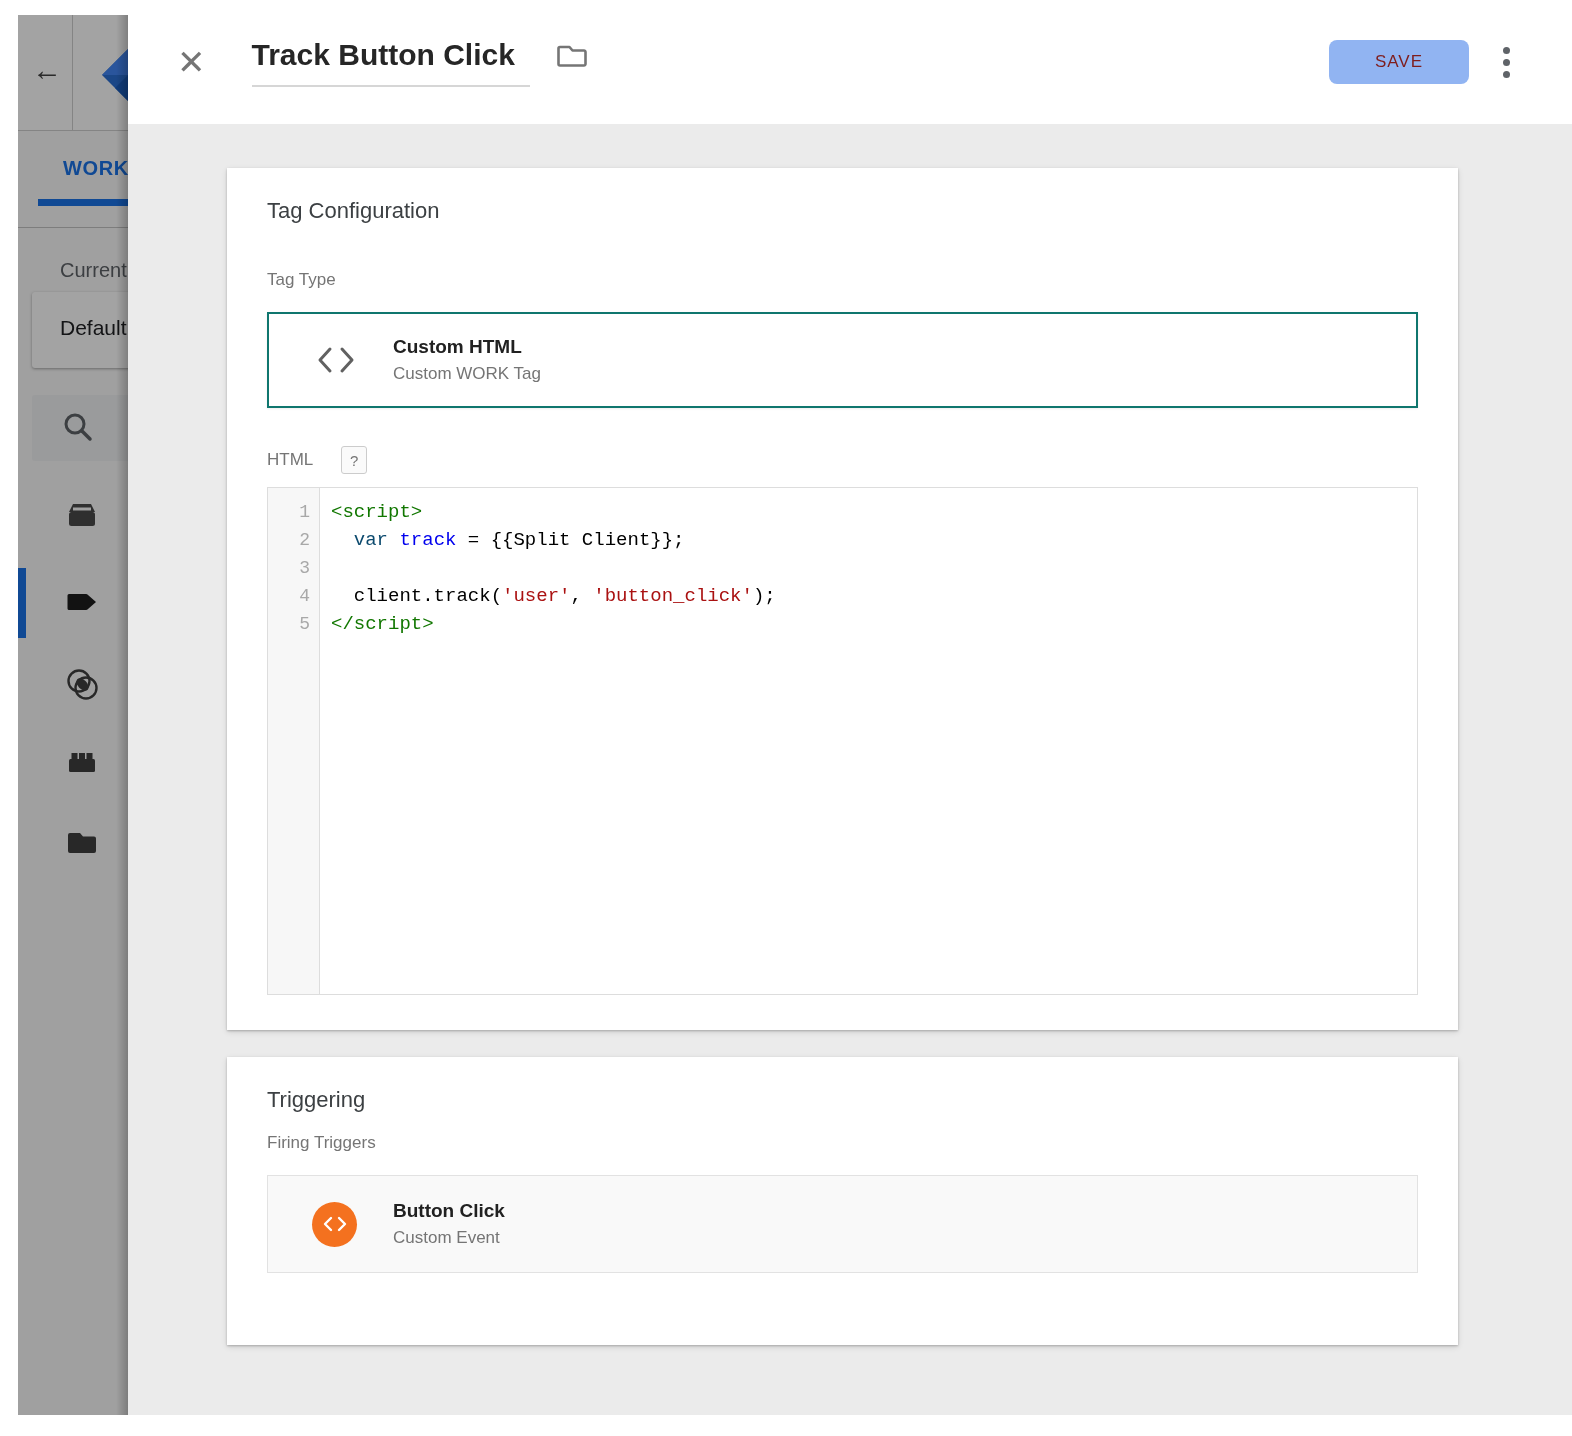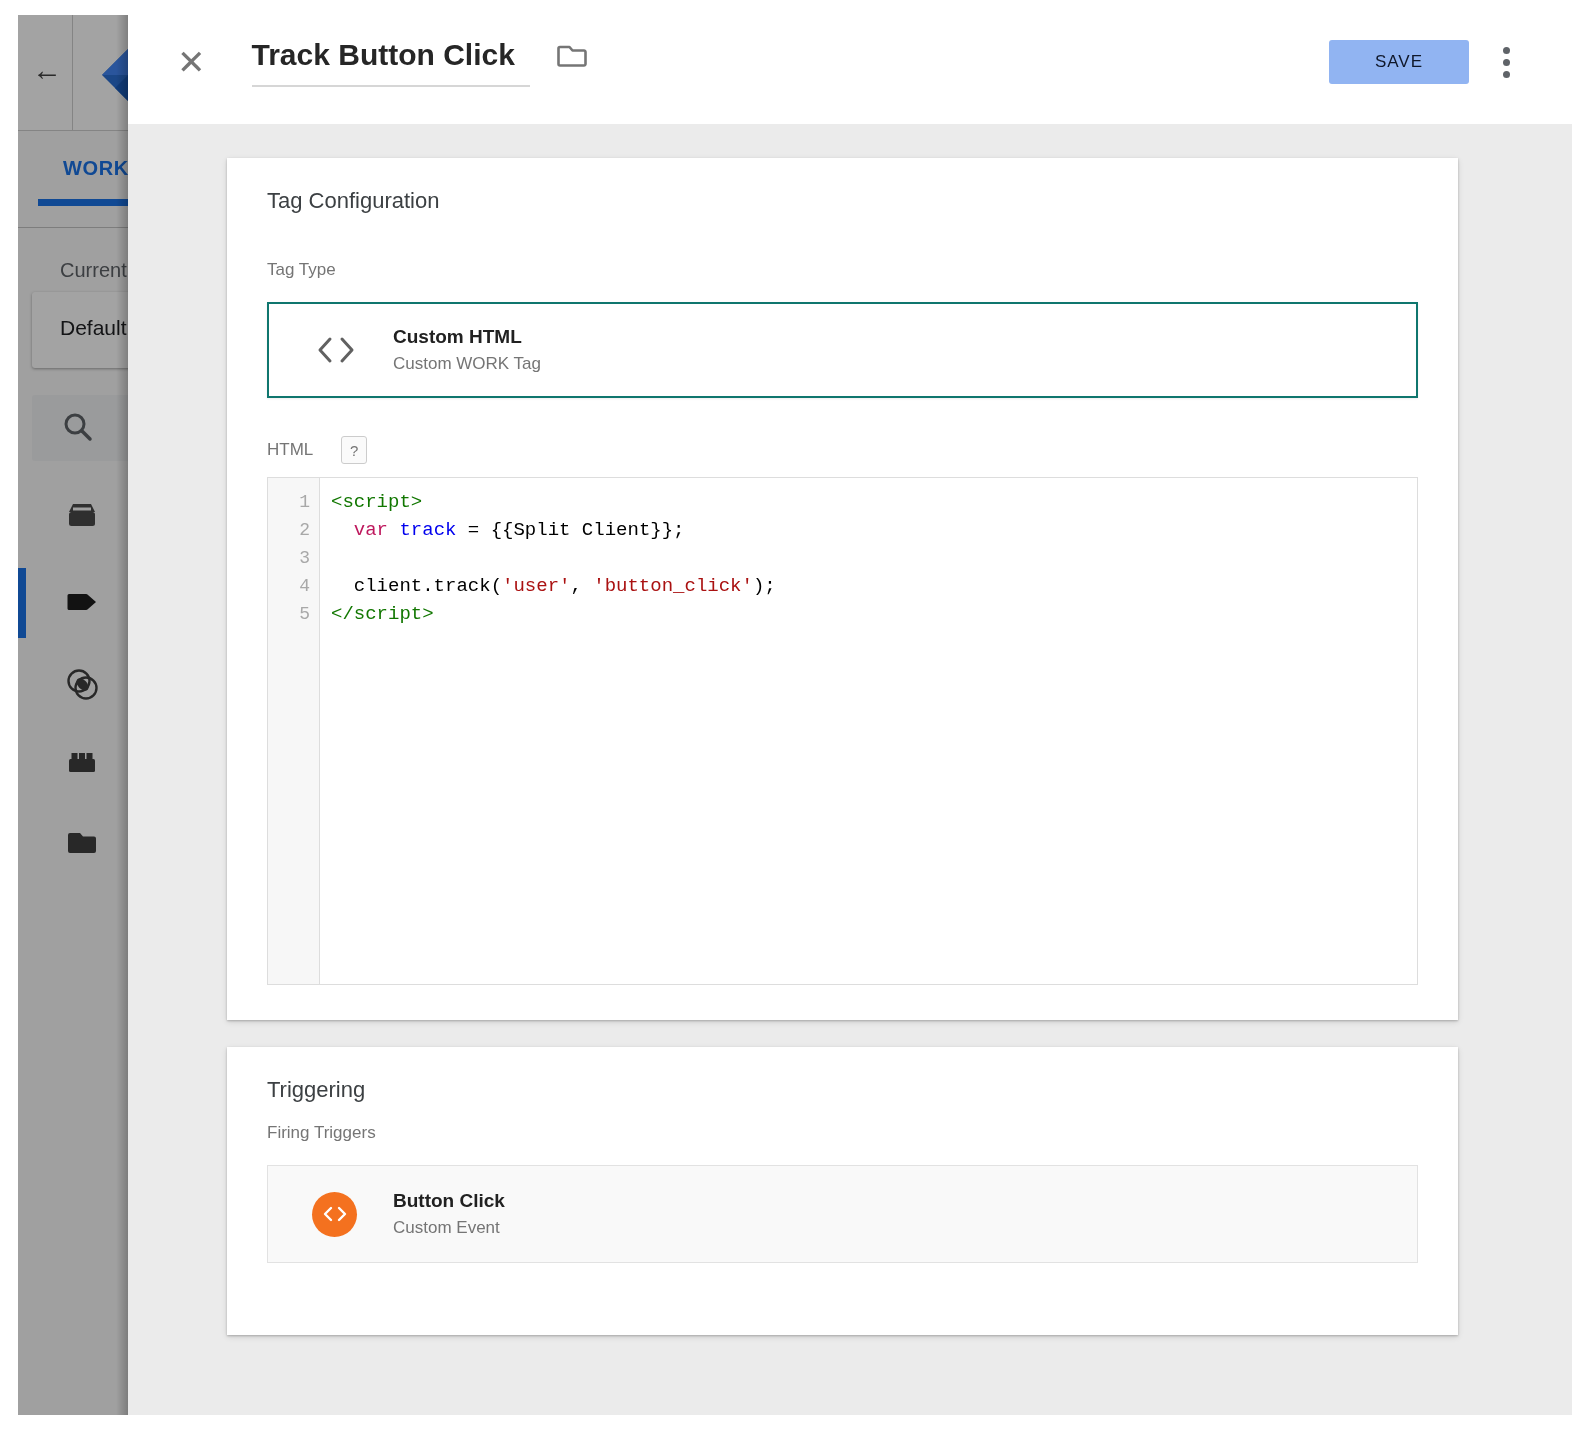--- a/index.html
+++ b/index.html
@@ -28,26 +28,26 @@
   .scrim{position:absolute;left:0;top:0;right:0;bottom:0;background:rgba(0,0,0,0.36);z-index:5;}
   .edge-shadow{position:absolute;right:0;top:0;width:12px;height:100%;z-index:6;
     background:linear-gradient(to left, rgba(0,0,0,.22), rgba(0,0,0,0));}
   
   .modal{position:absolute;left:128px;top:0;width:1444px;height:1415px;background:#ebebeb;z-index:10;}
   .modal-header{height:124px;background:#fff;display:flex;align-items:center;position:relative;}
   .close-x{margin-left:49px;font-size:34px;color:#757575;line-height:1;cursor:pointer;}
   .title-wrap{margin-left:46px;width:278px;border-bottom:2px solid #d6d6d6;padding-bottom:13px;}
   .title-wrap .title{font-size:30px;font-weight:700;color:#262626;white-space:nowrap;}
   .folder-ic{margin-left:26px;margin-top:-8px;}
-  .save-btn{margin-left:auto;width:140px;height:44px;background:#91b4f2;border:none;border-radius:3px;
-    color:#0f172a;font-size:17px;letter-spacing:1px;font-family:"Liberation Sans",sans-serif;cursor:pointer;}
+  .save-btn{margin-left:auto;width:140px;height:44px;background:#91b4f2;border:none;border-radius:8px;
+    color:#7f1d1d;font-size:17px;letter-spacing:1px;font-family:"Liberation Sans",sans-serif;cursor:pointer;}
   .kebab{margin-left:34px;margin-right:62px;display:flex;flex-direction:column;gap:5px;cursor:pointer;}
   .kebab i{width:7px;height:7px;border-radius:50%;background:#5f6368;}
   
-  .modal-body{padding-top:34px;}
+  .modal-body{padding-top:44px;}
   .card{width:1231px;margin-left:99px;background:#fff;box-sizing:border-box;
     box-shadow:0 1px 2px rgba(0,0,0,.22), 0 2px 6px rgba(0,0,0,.12);}
   .card-1{height:862px;padding:30px 40px 35px;}
   .card-2{height:288px;margin-top:27px;padding:30px 40px 42px;}
   .card-heading{font-size:22px;color:#3c4043;}
   .field-label{font-size:17px;color:#757575;}
   .card-1 .field-label{margin-top:46px;}
   .type-box{margin-top:22px;height:92px;border:2px solid #0f766e;background:#fff;display:flex;align-items:center;
     box-shadow:0 1px 2px rgba(0,0,0,.07);}
   .type-ic{margin-left:46px;width:42px;display:flex;justify-content:center;}
@@ -57,21 +57,21 @@
   .html-row{margin-top:38px;display:flex;align-items:center;gap:28px;}
   .help-chip{width:24px;height:26px;border:1px solid #ccc;background:#fafafa;border-radius:3px;
     display:flex;align-items:center;justify-content:center;font-size:15px;color:#757575;cursor:pointer;}
   .editor{margin-top:13px;height:508px;border:1px solid #ddd;background:#fff;display:flex;box-sizing:border-box;}
   .gutter{width:52px;background:#f7f7f7;border-right:1px solid #ddd;box-sizing:border-box;padding-top:10px;}
   .gutter .ln{height:28px;line-height:28px;text-align:right;padding-right:9px;color:#a8a8a8;
     font-family:"Liberation Mono",monospace;font-size:18px;}
   .code{padding:10px 0 0 11px;font-family:"Liberation Mono",monospace;font-size:19px;color:#000;}
   .code .cl{height:28px;line-height:28px;white-space:pre;}
   .tok-tag{color:#117700;}
-  .tok-keyword{color:#be185d;}
+  .tok-keyword{color:#0c4a6e;}
   .tok-def{color:#0000ee;}
   .tok-string{color:#aa1111;}
   .card-2 .field-label{margin-top:20px;}
   .trigger-box{margin-top:22px;height:96px;background:#f9f9f9;border:1px solid #e2e2e2;display:flex;align-items:center;}
   .trigger-ic{margin-left:44px;width:45px;height:45px;border-radius:50%;background:#f4711f;
     display:flex;align-items:center;justify-content:center;flex:none;}
 </style>
 </head>
 <body>
 

